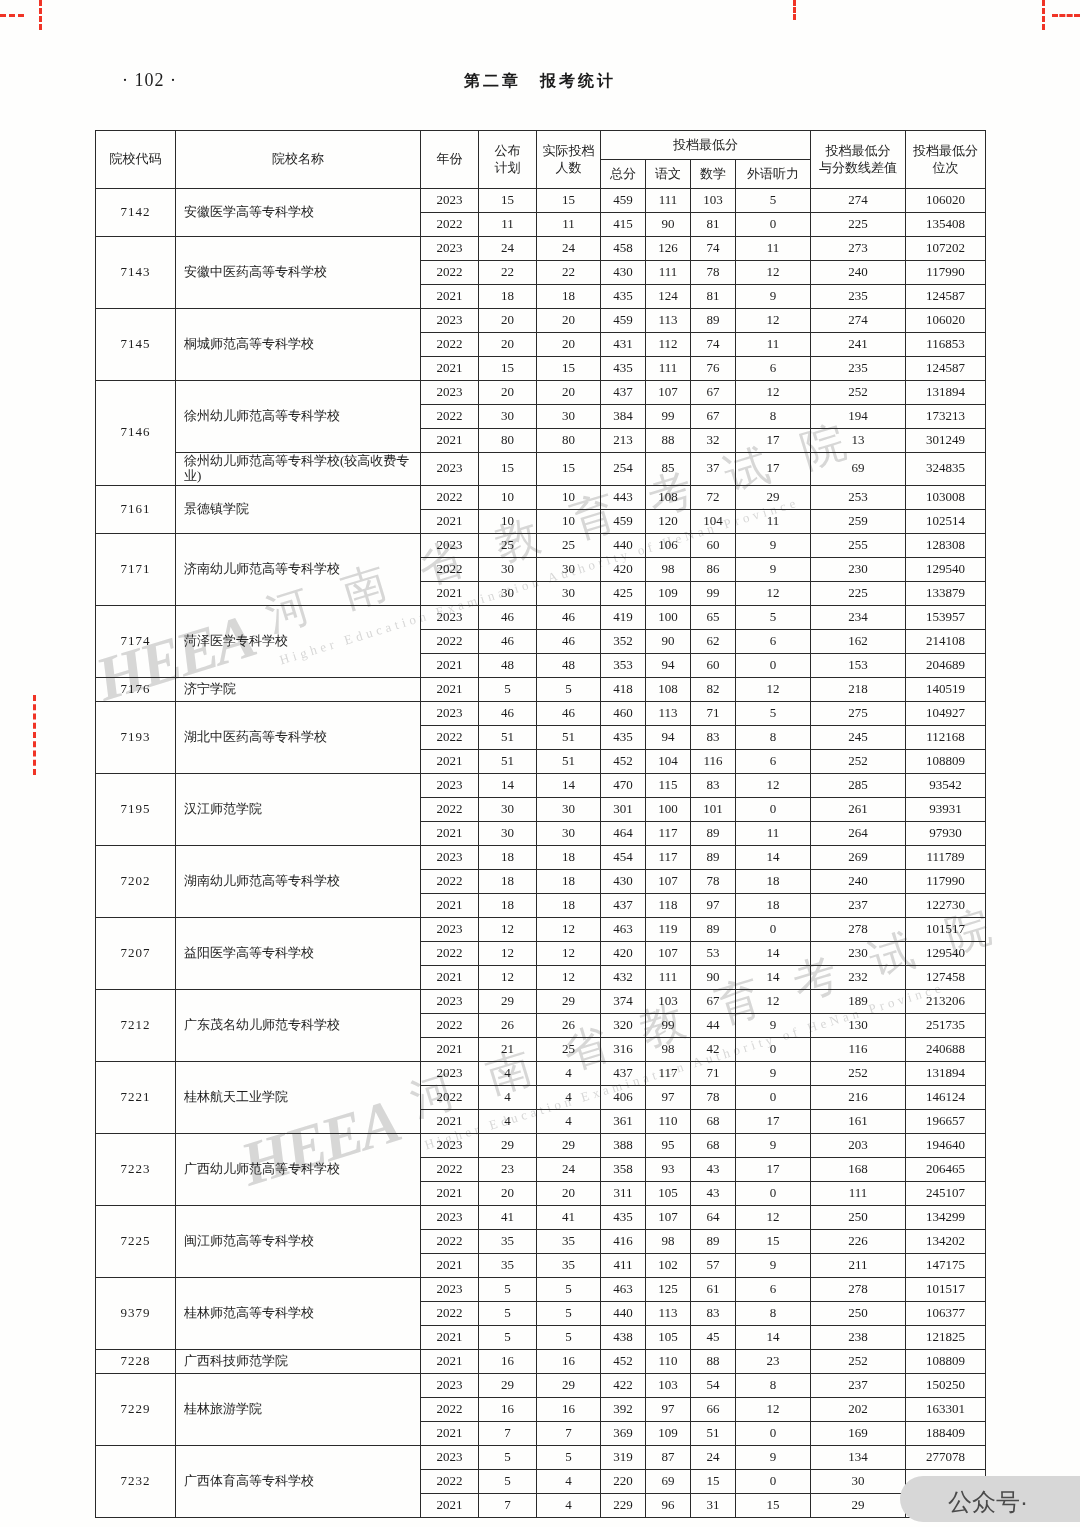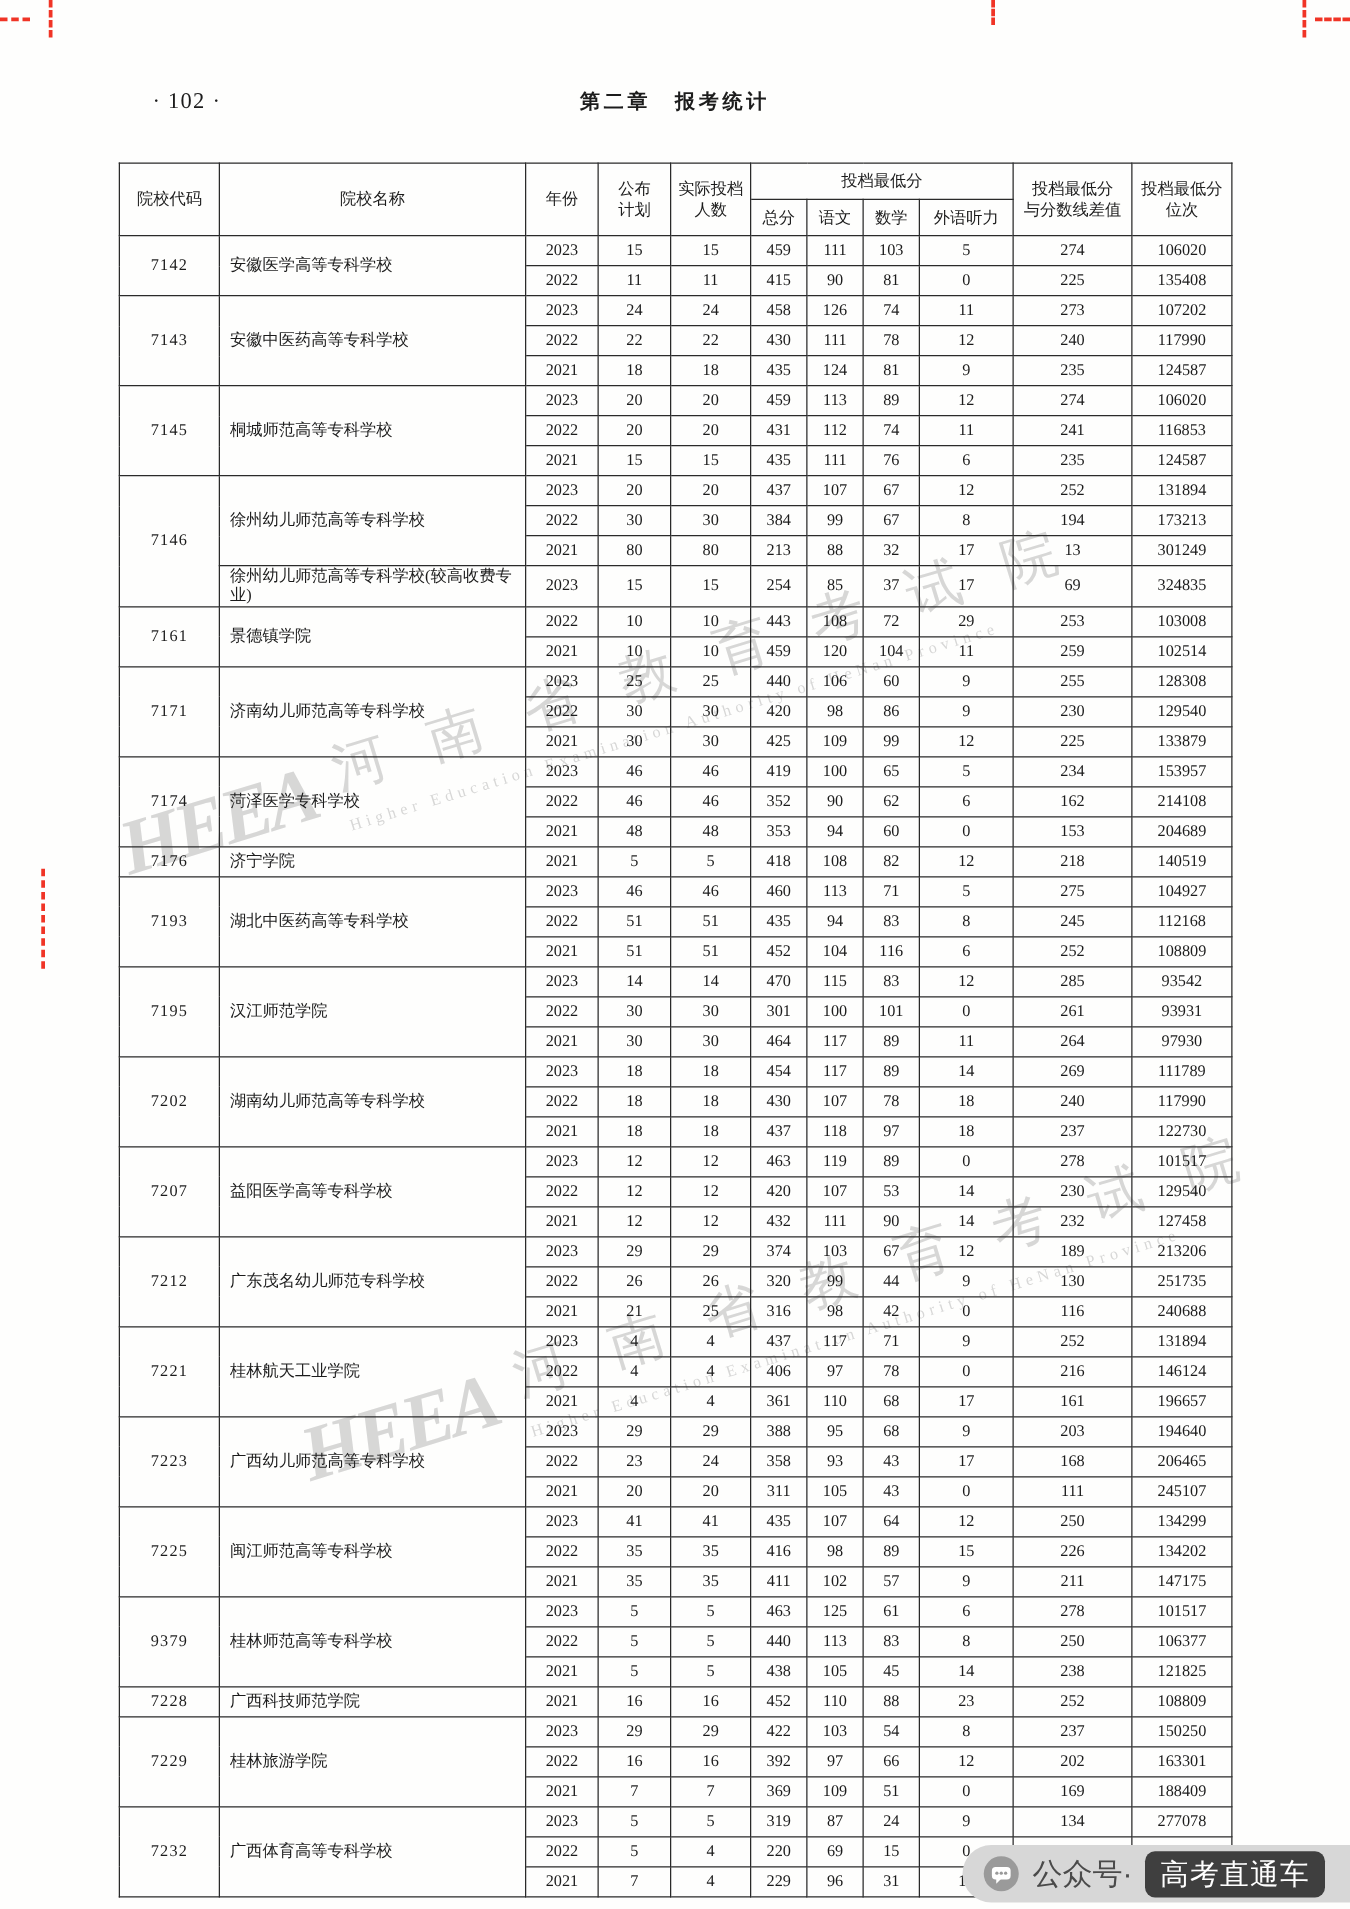--- a/index.html
+++ b/index.html
@@ -33,21 +33,21 @@
   td.name { text-align:left; padding-left:8px; padding-right:4px;margin-top:20px; }
 
   
   .mark { position:absolute; z-index:4; }
   .mark.v { border-left:3px dashed #f03426; width:0; }
   .mark.h { border-top:3px dashed #f03426; height:0; }
 
   
   .footer-pill { position:absolute; top:1476px; right:0; height:46px; background:#d7d7d7;
     border-radius:26px 0 0 26px; display:flex; align-items:center; gap:10px;
-    padding:0 20px 0 16px; z-index:3; font-family:"Liberation Sans","DejaVu Sans",sans-serif; }
+    padding:0 20px 0 16px; z-index:3; font-family:"Liberation Sans","DejaVu Sans",sans-serif;flex-direction:column; }
   .footer-label { font-size:24px; color:#4a4a4a; }
   .footer-badge { font-size:23px; color:#fff; background:#3f3f3f; border-radius:8px;
     padding:3px 12px; font-weight:normal; letter-spacing:1px; }
 </style>
 </head>
 <body>
 
 <div class="mark v" style="left:39px; top:0; height:30px;"></div>
 <div class="mark h" style="left:0; top:14px; width:24px;"></div>
 <div class="mark v" style="left:793px; top:0; height:20px;"></div>

